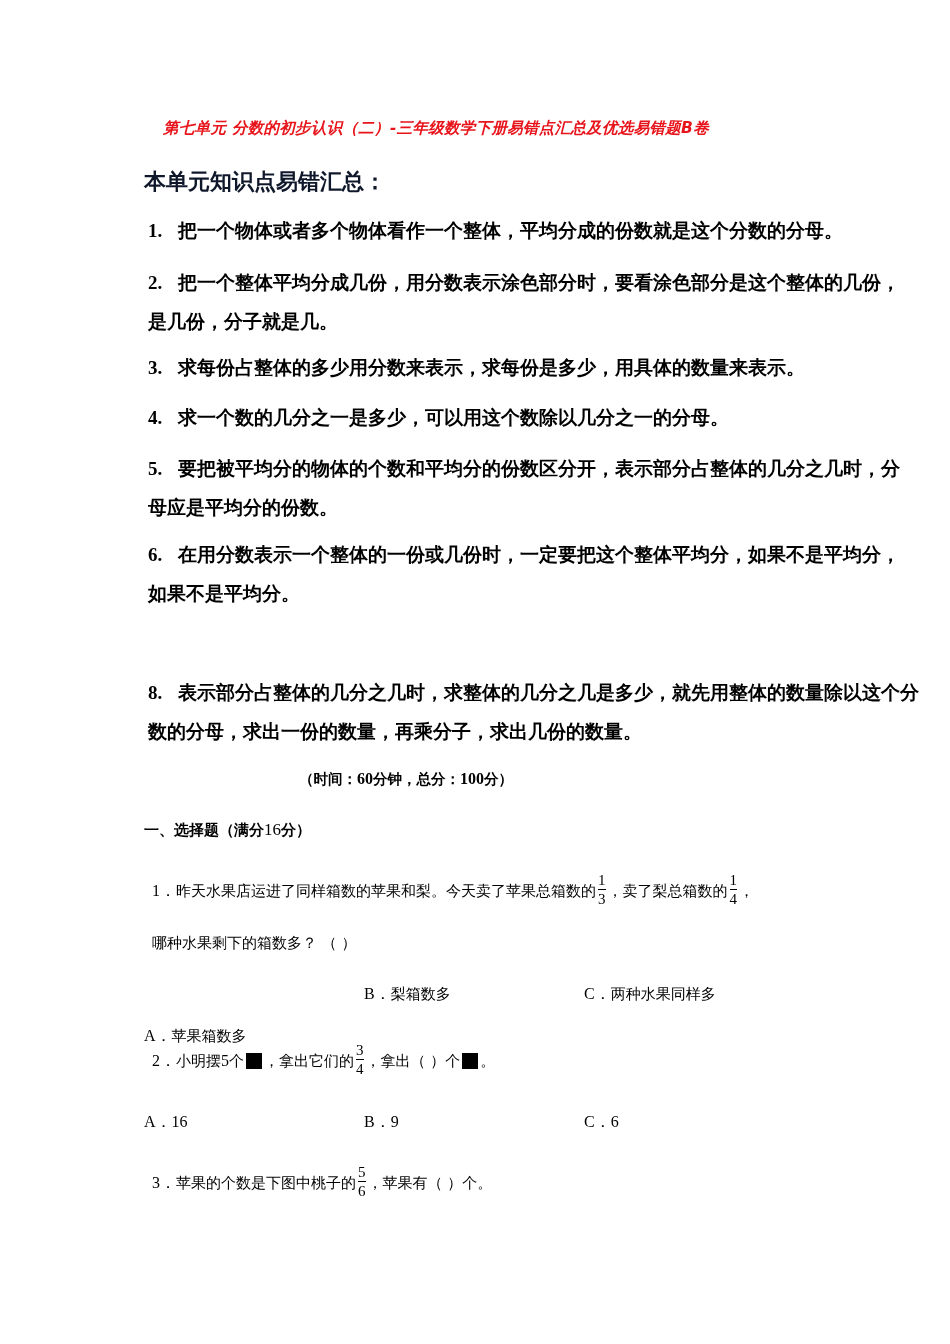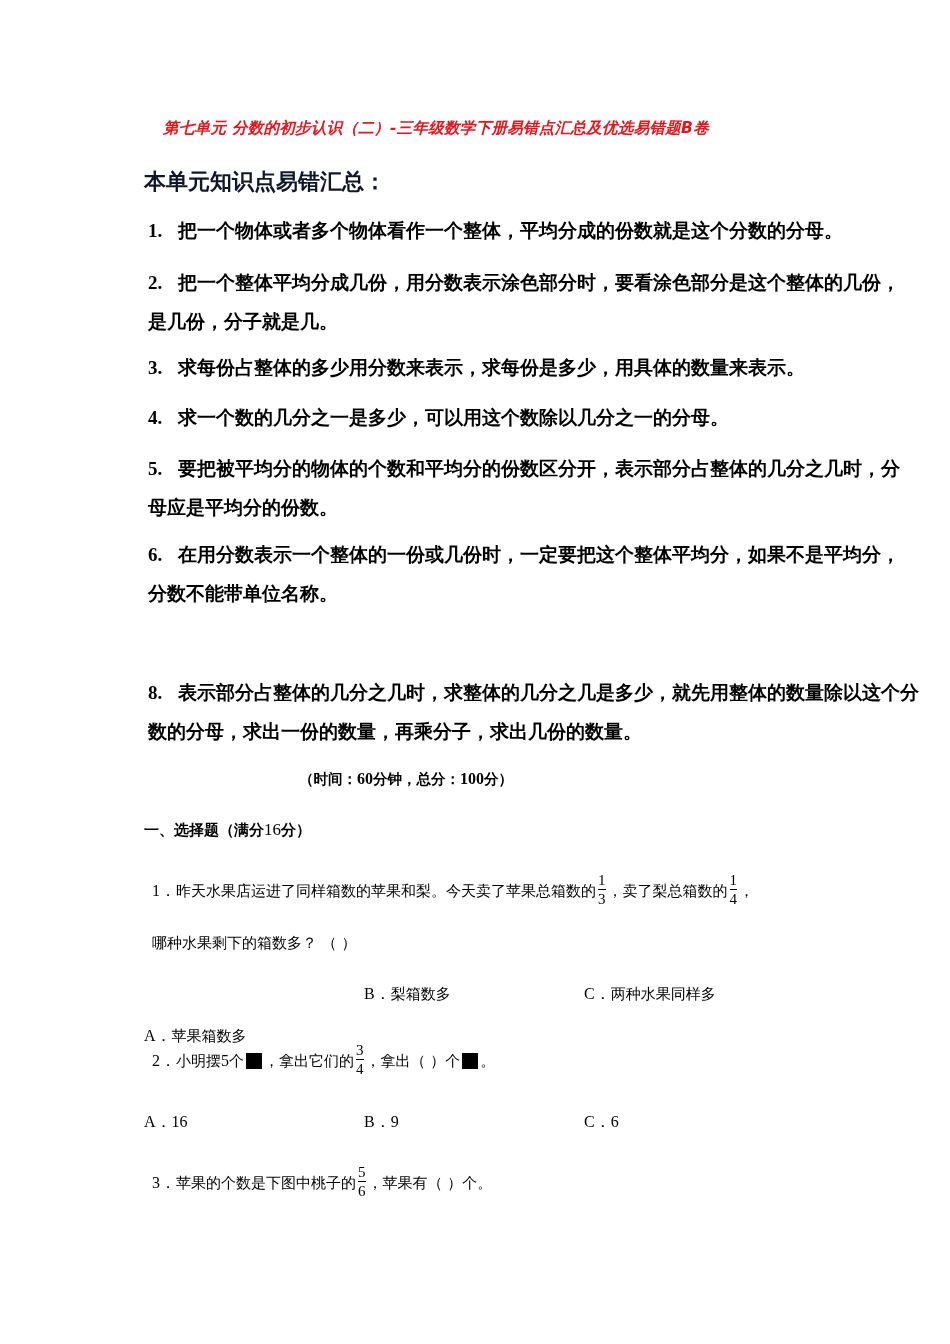--- a/index.html
+++ b/index.html
@@ -48,21 +48,21 @@
     <div><span class="num">4.</span><span>求一个数的几分之一是多少，可以用这个数除以几分之一的分母。</span></div>
   </div>
 
   <div class="kp" style="top:449px">
     <div><span class="num">5.</span><span>要把被平均分的物体的个数和平均分的份数区分开，表示部分占整体的几分之几时，分</span></div>
     <div>母应是平均分的份数。</div>
   </div>
 
   <div class="kp" style="top:535px">
     <div><span class="num">6.</span><span>在用分数表示一个整体的一份或几份时，一定要把这个整体平均分，如果不是平均分，</span></div>
-    <div>分数不能带单位名称。</div>
+    <div>如果不是平均分。</div>
   </div>
 
 
   <div class="kp" style="top:673px">
     <div><span class="num">8.</span><span>表示部分占整体的几分之几时，求整体的几分之几是多少，就先用整体的数量除以这个分</span></div>
     <div>数的分母，求出一份的数量，再乘分子，求出几份的数量。</div>
   </div>
 
   <div class="center-line" style="top:770px">
     <span>（时间：</span><span class="n">60</span><span>分钟，总分：</span><span class="n">100</span><span>分）</span>

